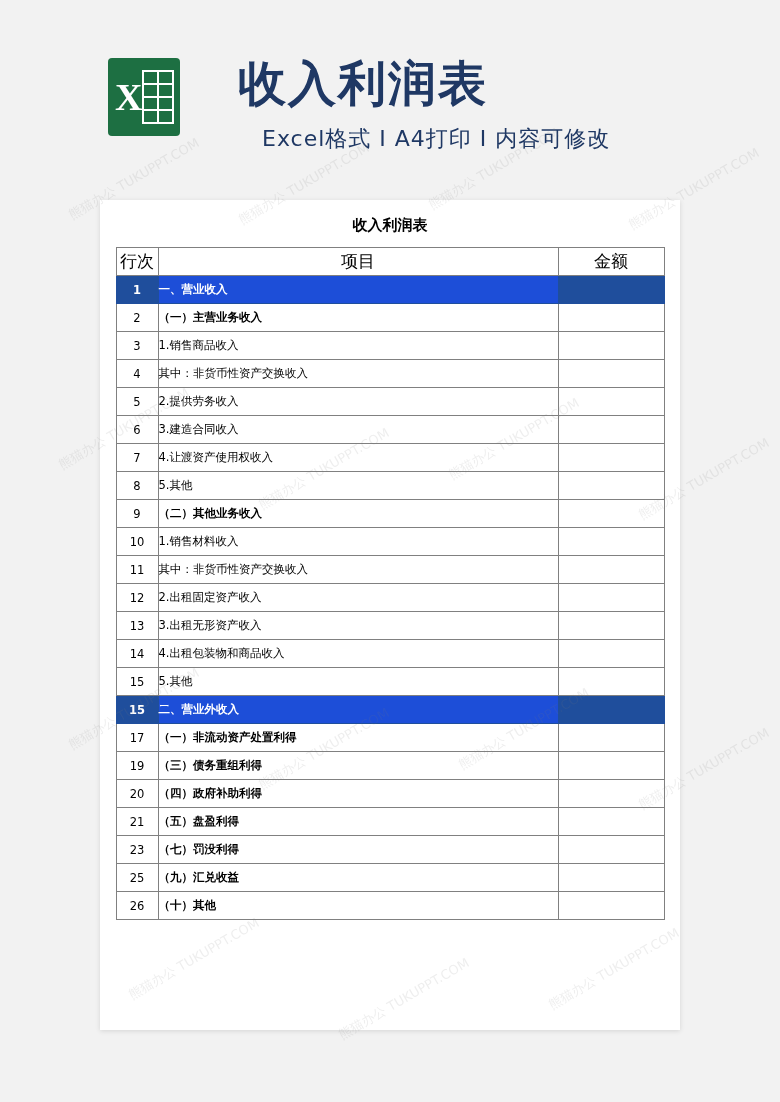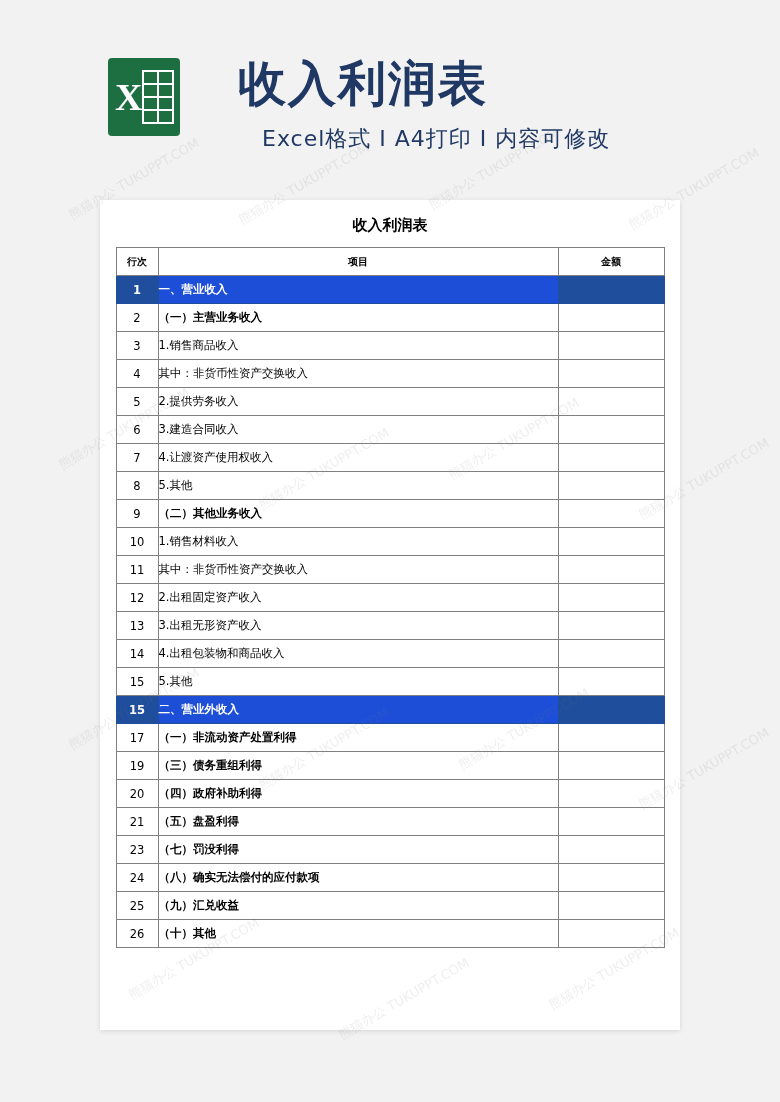--- a/index.html
+++ b/index.html
@@ -113,23 +113,23 @@
 
   table.report th, table.report td {
     border: 1px solid #808080;
     height: 27px;
     font-size: 11.5px;
     color: #000000;
     padding: 0;
   }
   table.report thead th {
     text-align: center;
-    font-weight: bold;
+    font-weight: normal;
     background: #ffffff;
-    font-size: 10px;
+    font-size: 17px;
   }
   td.rownum {
     text-align: center;
     font-size: 11.5px;
   }
   td.item {
     padding-left: 10px;
   }
   td.amount { background: #ffffff; }
 
@@ -302,25 +302,20 @@
           <td class="rownum">21</td>
           <td class="item lvl1">（五）盘盈利得</td>
           <td class="amount"></td>
         </tr>
         <tr>
           <td class="rownum">23</td>
           <td class="item lvl1">（七）罚没利得</td>
           <td class="amount"></td>
         </tr>
         <tr>
-          <td class="rownum">24</td>
-          <td class="item lvl1">（八）确实无法偿付的应付款项</td>
-          <td class="amount"></td>
-        </tr>
-        <tr>
           <td class="rownum">25</td>
           <td class="item lvl1">（九）汇兑收益</td>
           <td class="amount"></td>
         </tr>
         <tr>
           <td class="rownum">26</td>
           <td class="item lvl1">（十）其他</td>
           <td class="amount"></td>
         </tr>
       </tbody>

